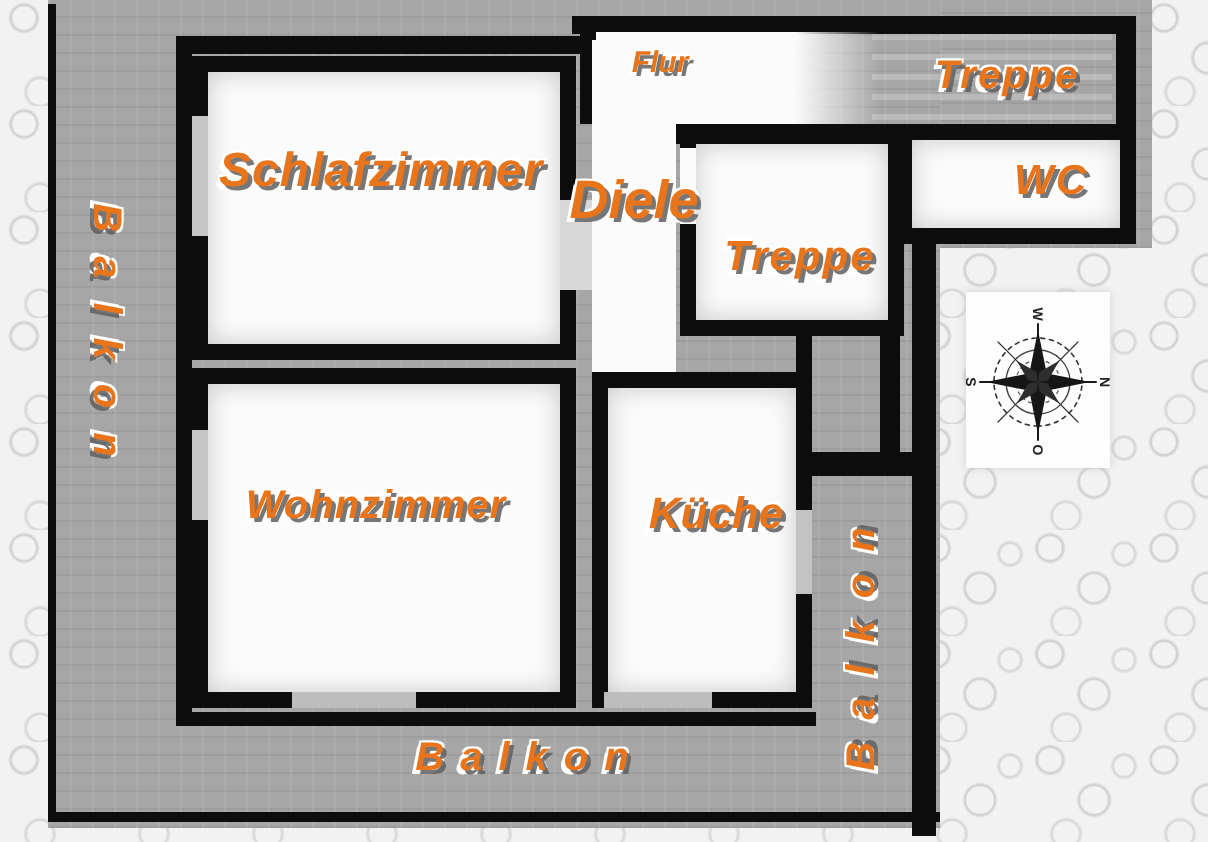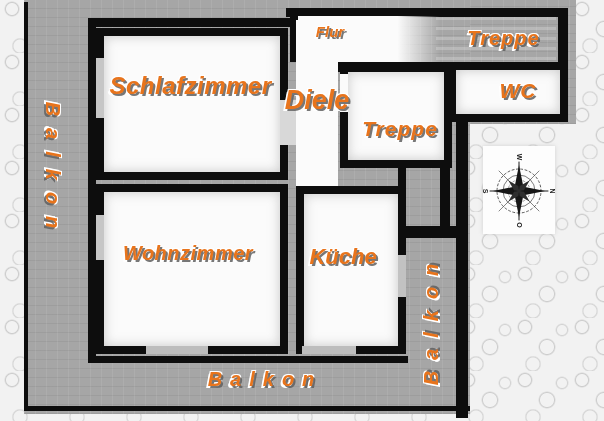--- a/index.html
+++ b/index.html
@@ -92,23 +92,23 @@
 
   <div class="room" style="left:296px;top:186px;width:110px;height:168px;"></div>
   <div class="gap" style="left:302px;top:346px;width:54px;height:8px;background:#bdbdbd;"></div>
   <div class="gap" style="left:398px;top:255px;width:8px;height:42px;background:#c2c2c2;"></div>
 
   <div class="rlabel" style="left:103px;top:73px;width:175px;font-size:24px;letter-spacing:.5px;">Schlafzimmer</div>
   <div class="rlabel" style="left:298px;top:24px;width:64px;font-size:15px;text-align:center;">Flur</div>
   <div class="rlabel" style="left:456px;top:27px;width:95px;font-size:20px;letter-spacing:1px;">Treppe</div>
   <div class="rlabel" style="left:283px;top:86px;width:68px;font-size:27px;">Diele</div>
   <div class="rlabel" style="left:350px;top:117px;width:100px;font-size:21px;letter-spacing:1px;">Treppe</div>
-  <div class="rlabel" style="left:492px;top:79px;width:52px;font-size:21px;letter-spacing:1px;">WC</div>
+  <div class="rlabel" style="left:492px;top:79px;width:52px;font-size:21px;letter-spacing:1px;text-align:right;">WC</div>
   <div class="rlabel" style="left:108px;top:242px;width:160px;font-size:20px;letter-spacing:.5px;font-style:italic;">Wohnzimmer</div>
-  <div class="rlabel" style="left:297px;top:245px;width:92px;font-size:22px;">Küche</div>
+  <div class="rlabel" style="left:312px;top:245px;width:92px;font-size:22px;">Küche</div>
 
   <div class="rlabel" style="left:-22px;top:160px;width:150px;font-size:20px;letter-spacing:12px;transform:rotate(90deg);">Balkon</div>
   <div class="rlabel" style="left:195px;top:368px;width:140px;font-size:20px;letter-spacing:8px;">Balkon</div>
   <div class="rlabel" style="left:356px;top:308px;width:150px;font-size:20px;letter-spacing:11px;transform:rotate(-90deg);">Balkon</div>
 
   <div class="compass-box" style="left:483px;top:146px;width:72px;height:88px;">
     <svg width="72" height="88" viewBox="0 0 72 88">
       <g transform="translate(36,45) rotate(90)" stroke-linecap="round">
         <circle r="22" fill="none" stroke="#333" stroke-width="0.8" stroke-dasharray="2 2.4"></circle>
         <circle r="16" fill="none" stroke="#444" stroke-width="0.7"></circle>

